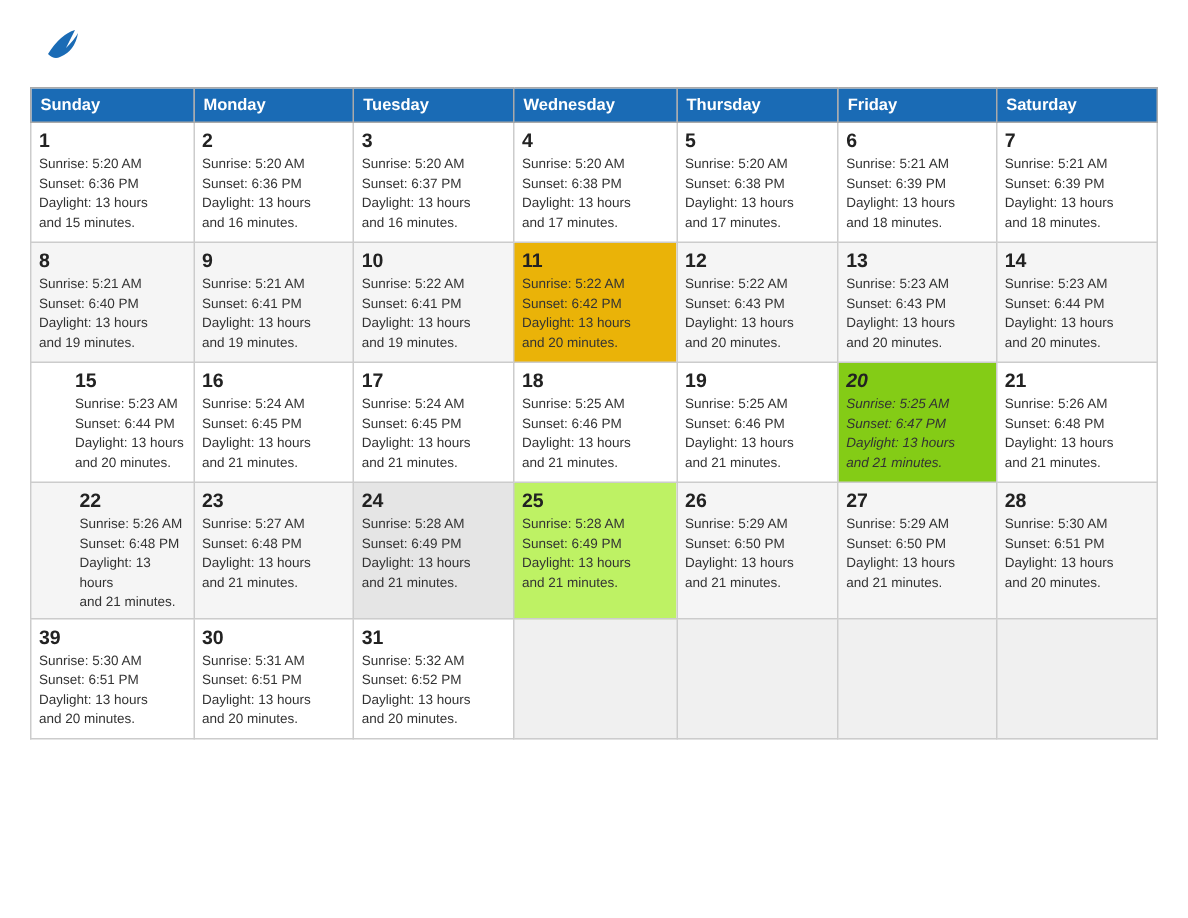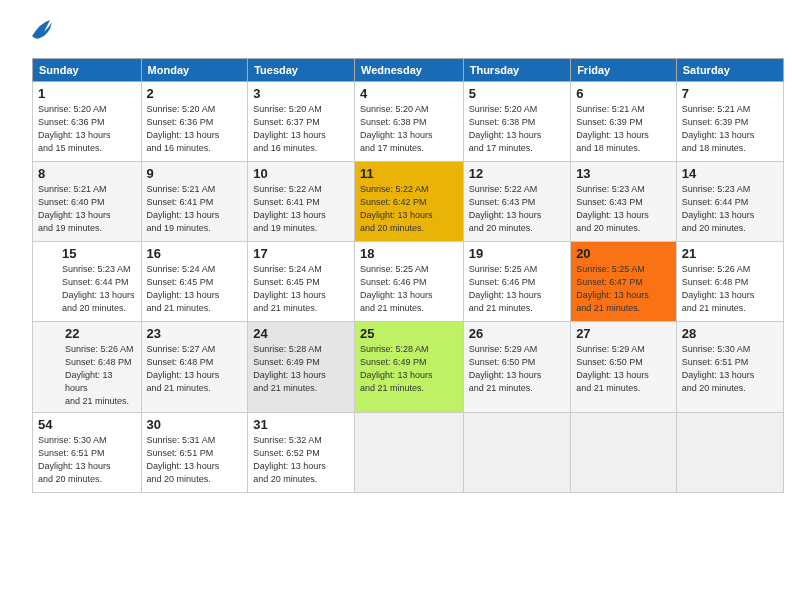--- a/index.html
+++ b/index.html
@@ -34,21 +34,20 @@
       line-height: 1.1;
     }
     .title-block .location {
       font-size: 14px;
       color: #555;
     }
     .calendar {
       width: 100%;
       border-collapse: collapse;
       font-size: 9.5px;
-      margin-left: 12px;
     }
     .calendar th {
       background: #1a6bb5;
       color: #fff;
       text-align: left;
       padding: 5px 6px;
       font-size: 11px;
       font-weight: bold;
       border: 1px solid #aaa;
     }
@@ -250,21 +249,21 @@
 Daylight: 13 hours
 and 21 minutes.</div>
           </td>
           <td style="background: rgb(255, 255, 255);">
             <span class="day-num">19</span>
             <div class="day-info" style="white-space: pre-line;">Sunrise: 5:25 AM
 Sunset: 6:46 PM
 Daylight: 13 hours
 and 21 minutes.</div>
           </td>
-          <td style="background: #f97316;">
+          <td style="background: #84cc16; font-style: italic;">
             <span class="day-num">20</span>
             <div class="day-info" style="white-space: pre-line;">Sunrise: 5:25 AM
 Sunset: 6:47 PM
 Daylight: 13 hours
 and 21 minutes.</div>
           </td>
           <td style="background: rgb(255, 255, 255);">
             <span class="day-num">21</span>
             <div class="day-info" style="white-space: pre-line;">Sunrise: 5:26 AM
 Sunset: 6:48 PM
@@ -318,21 +317,21 @@
           <td style="background: rgb(245, 245, 245);">
             <span class="day-num">28</span>
             <div class="day-info" style="white-space: pre-line;">Sunrise: 5:30 AM
 Sunset: 6:51 PM
 Daylight: 13 hours
 and 20 minutes.</div>
           </td>
         </tr>
         <tr>
           <td style="background: rgb(255, 255, 255);">
-            <span class="day-num">54</span>
+            <span class="day-num">39</span>
             <div class="day-info" style="white-space: pre-line;">Sunrise: 5:30 AM
 Sunset: 6:51 PM
 Daylight: 13 hours
 and 20 minutes.</div>
           </td>
           <td style="background: rgb(255, 255, 255);">
             <span class="day-num">30</span>
             <div class="day-info" style="white-space: pre-line;">Sunrise: 5:31 AM
 Sunset: 6:51 PM
 Daylight: 13 hours

